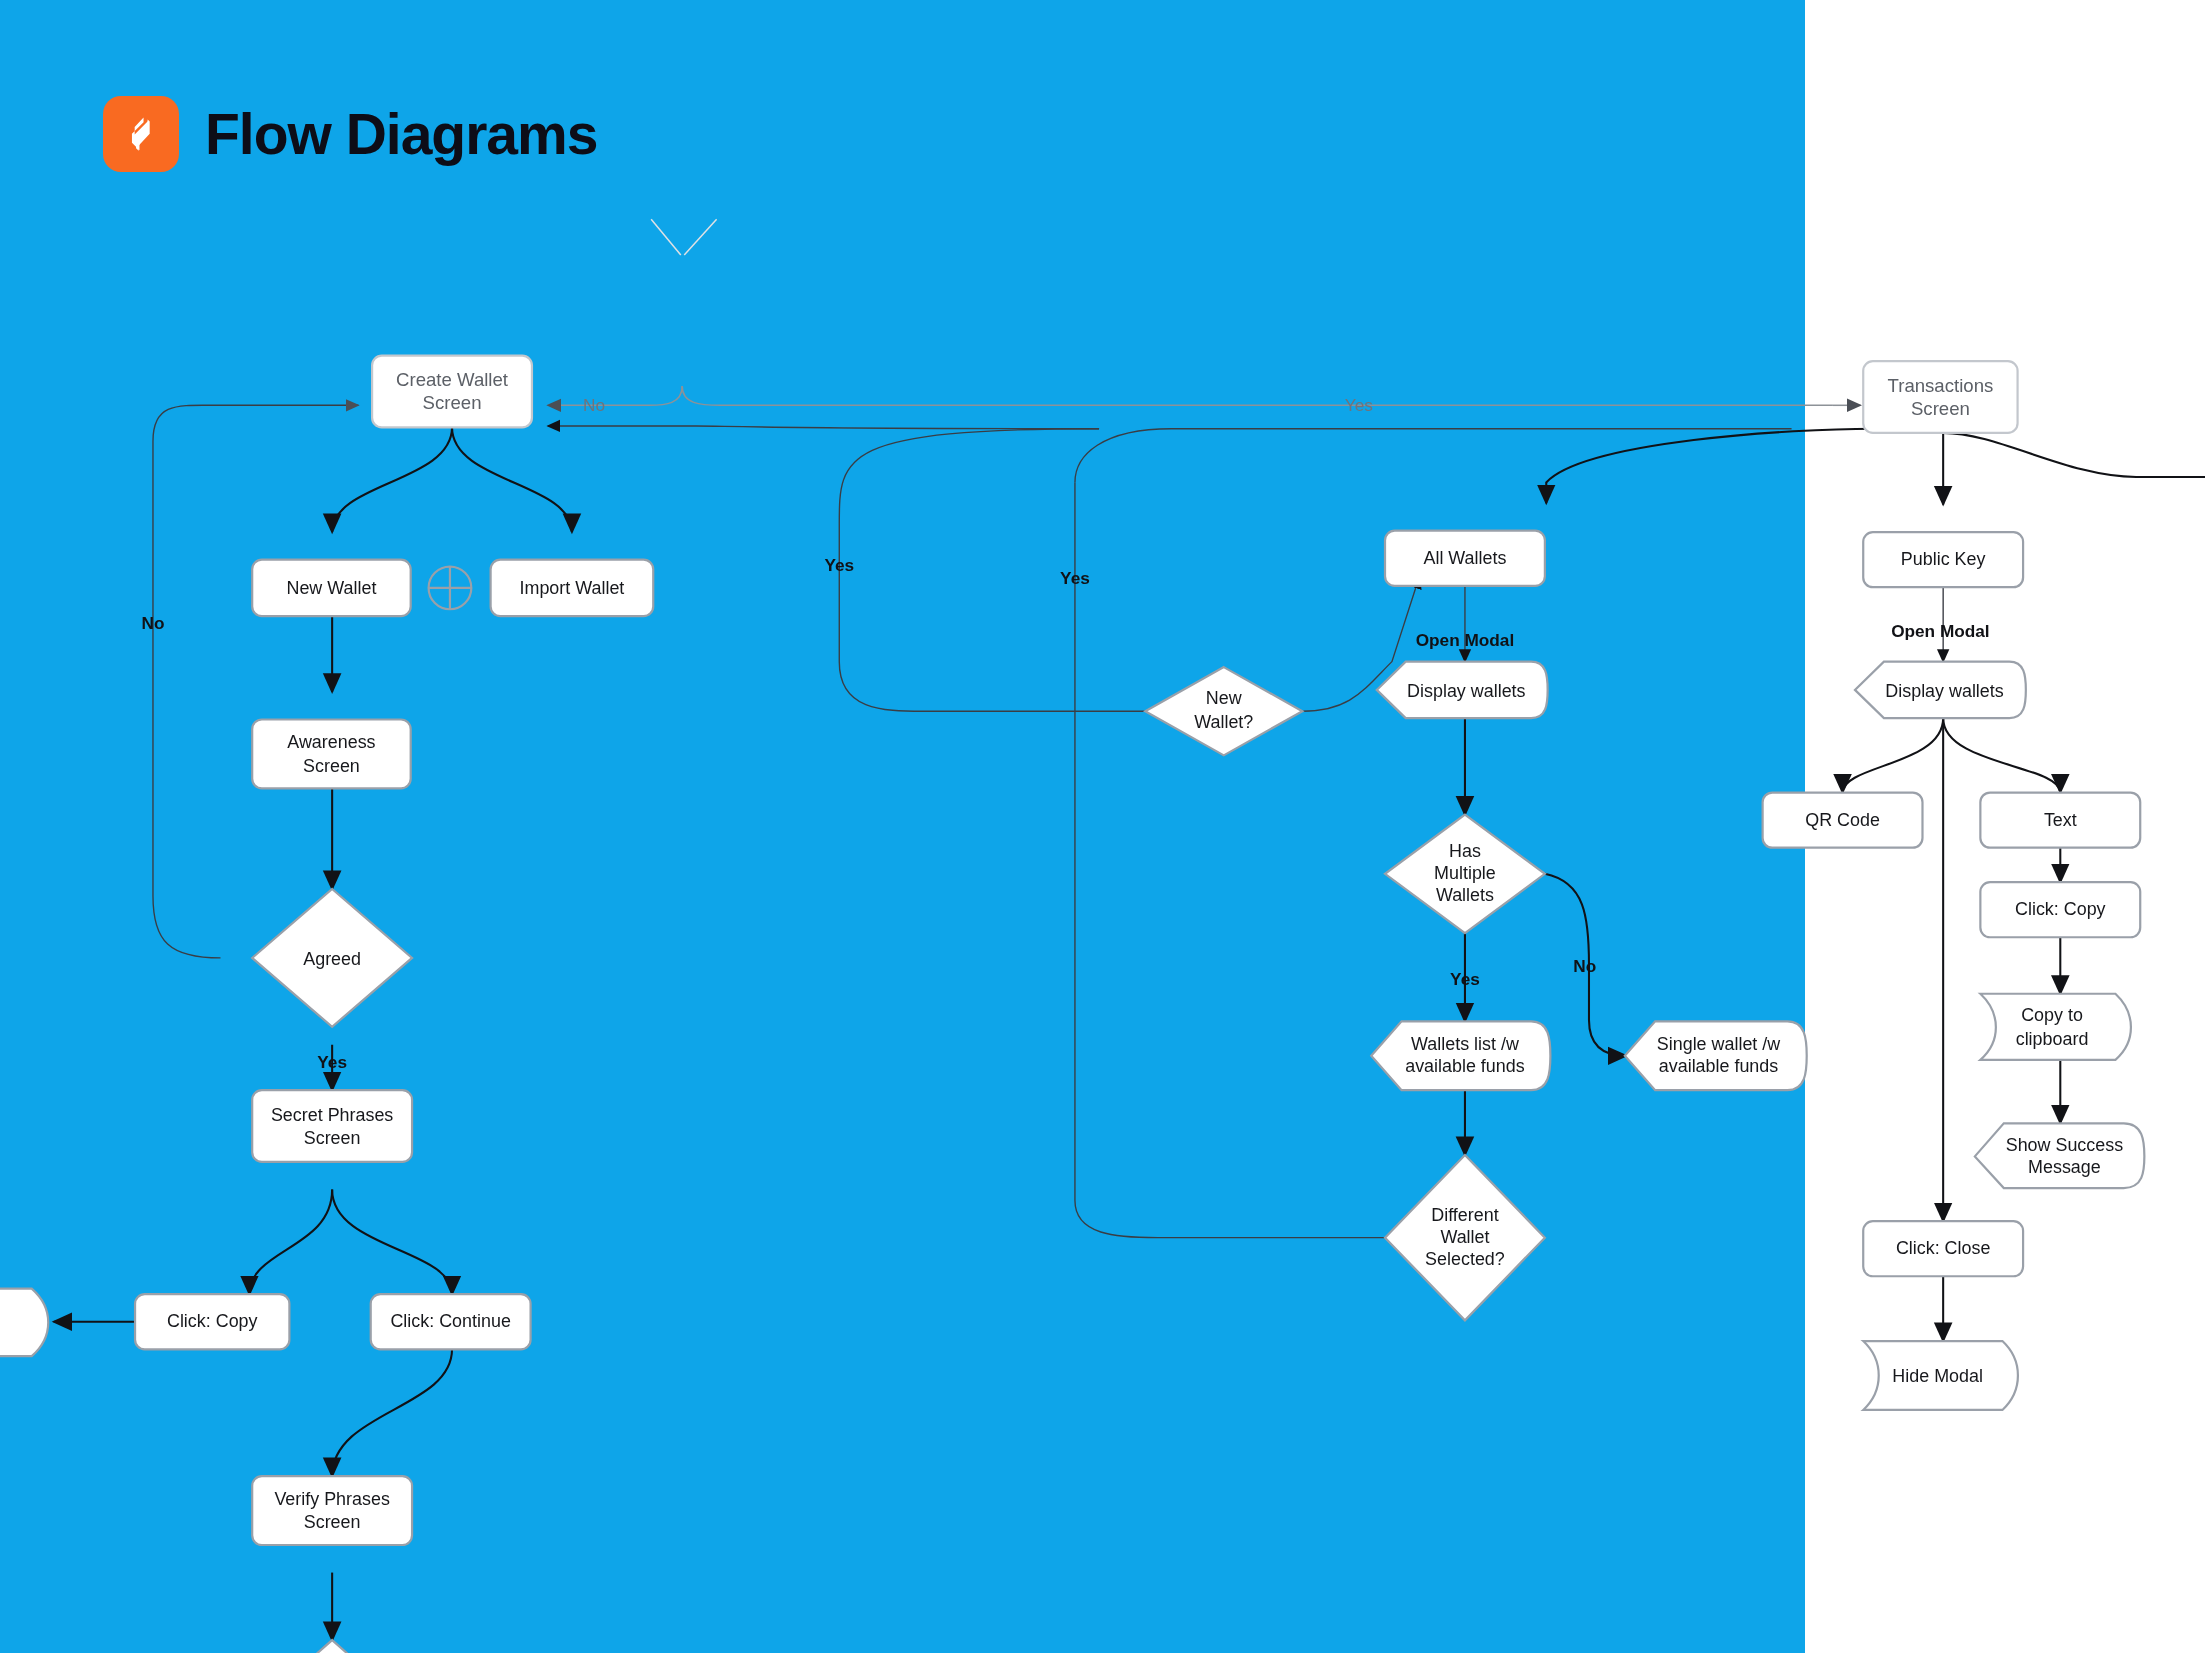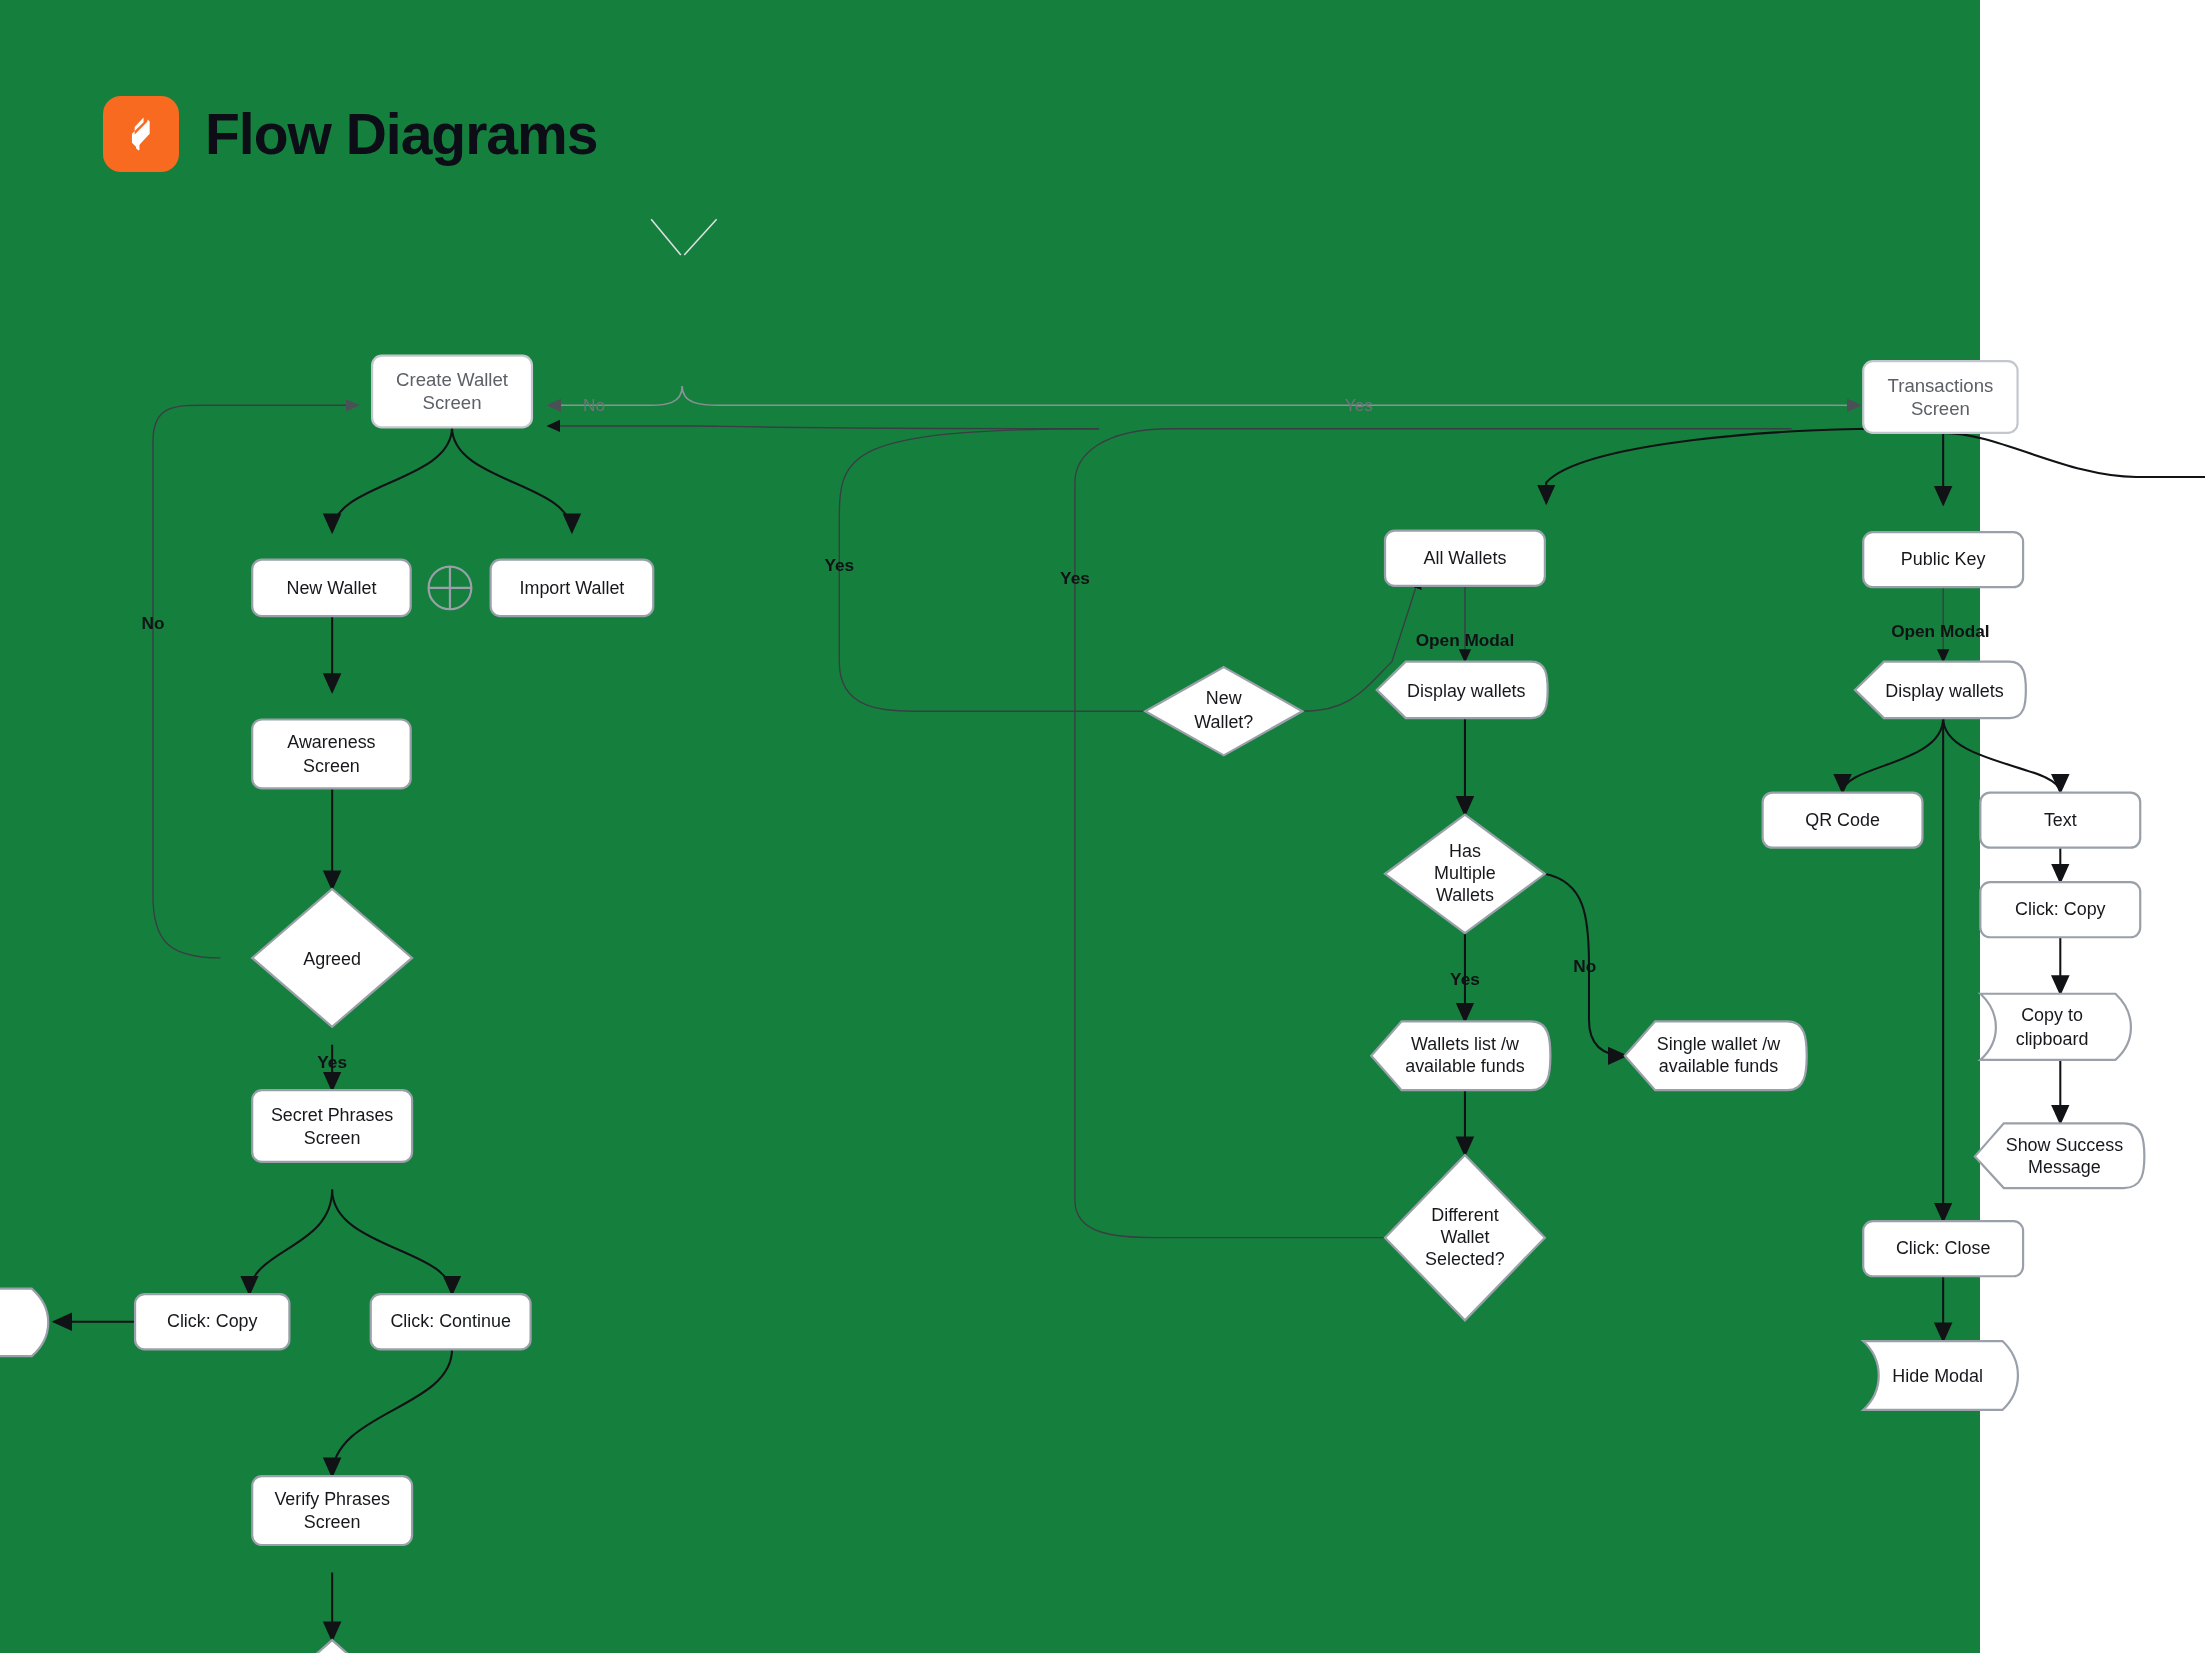--- a/index.html
+++ b/index.html
@@ -1,18 +1,18 @@
 <!DOCTYPE html>
 <html style="font-size:11px"><head>
 <meta charset="utf-8">
 <style>
   html,body{margin:0;padding:0;background:#ffffff;}
   body{width:2205px;height:1654px;overflow:hidden;
        font-family:"Liberation Sans", sans-serif;}
-  #page{position:relative;width:1980px;height:1654px;background:#15803d;}
+  #page{position:relative;width:1805px;height:1654px;background:#0ea5e9;}
 
   
   .header{position:absolute;left:103px;top:96px;display:flex;align-items:center;gap:26px;}
   .logo-tile{width:76px;height:76px;border-radius:18px;background:#F96A21;
              display:flex;align-items:center;justify-content:center;flex:0 0 auto;}
   .app-title{font-size:57px;font-weight:bold;color:#0d0d17;letter-spacing:-1px;
              line-height:1;white-space:nowrap;}
 
   
   #canvas{position:absolute;left:0;top:0;width:2205px;height:1654px;}

